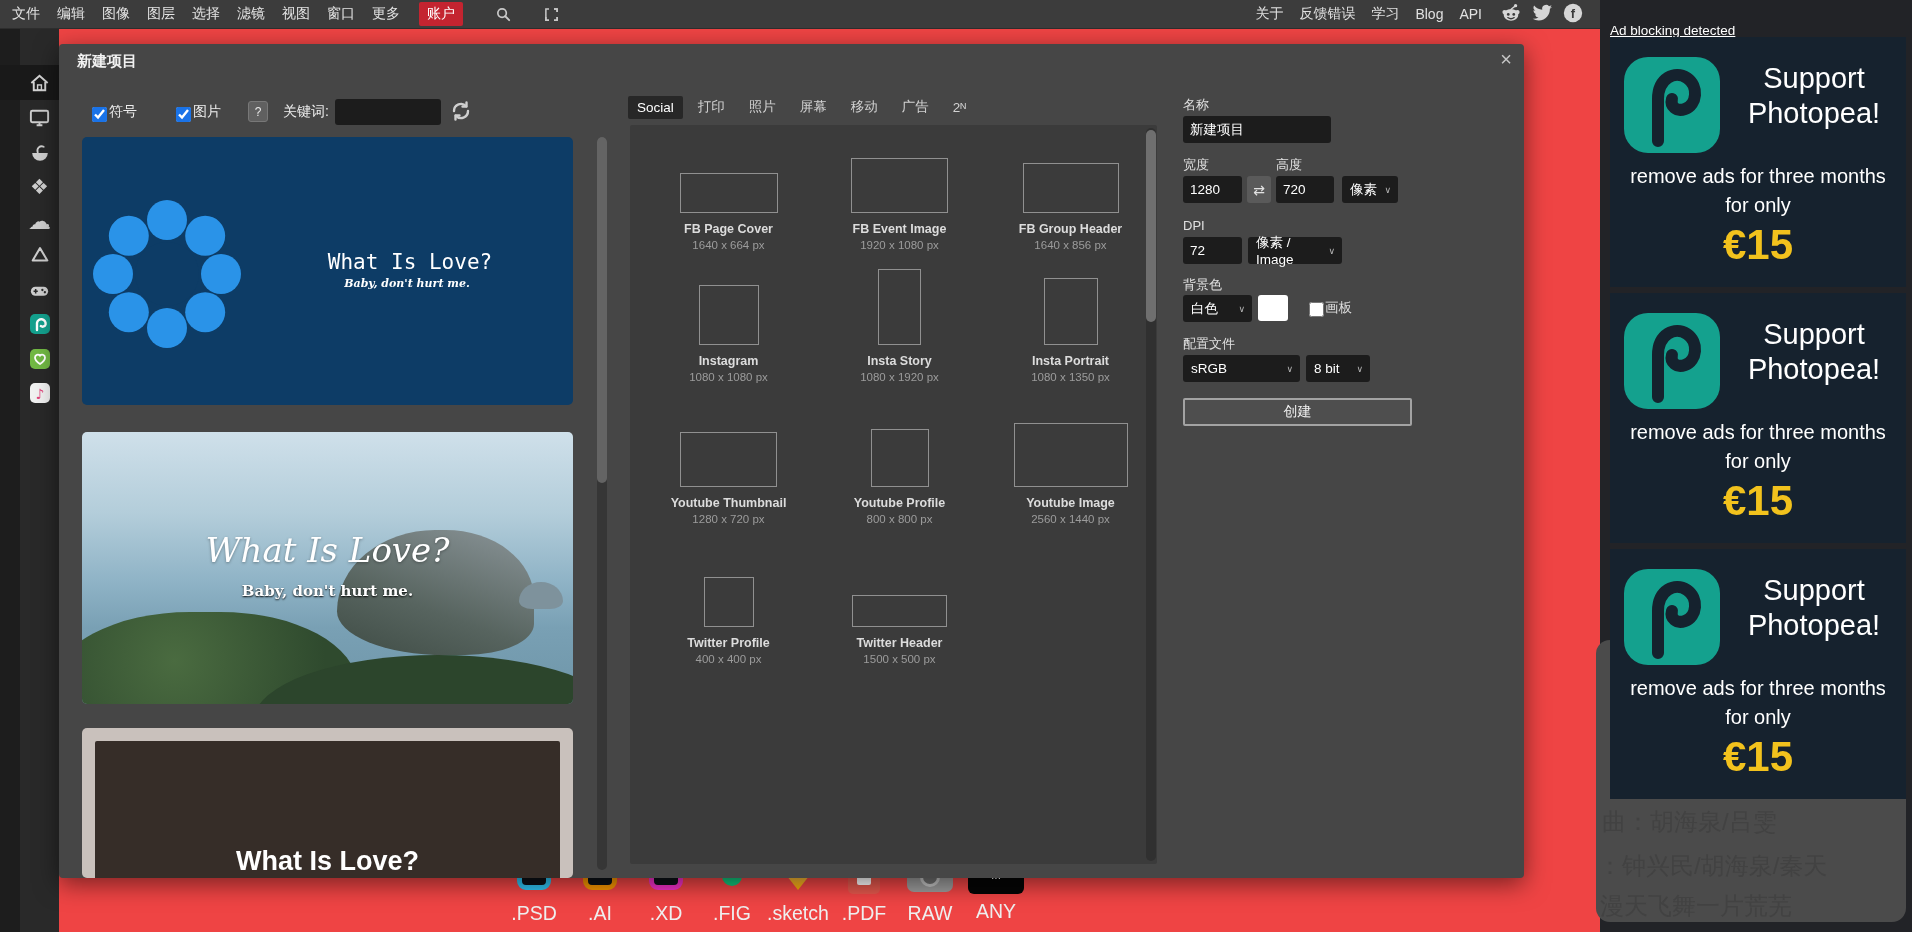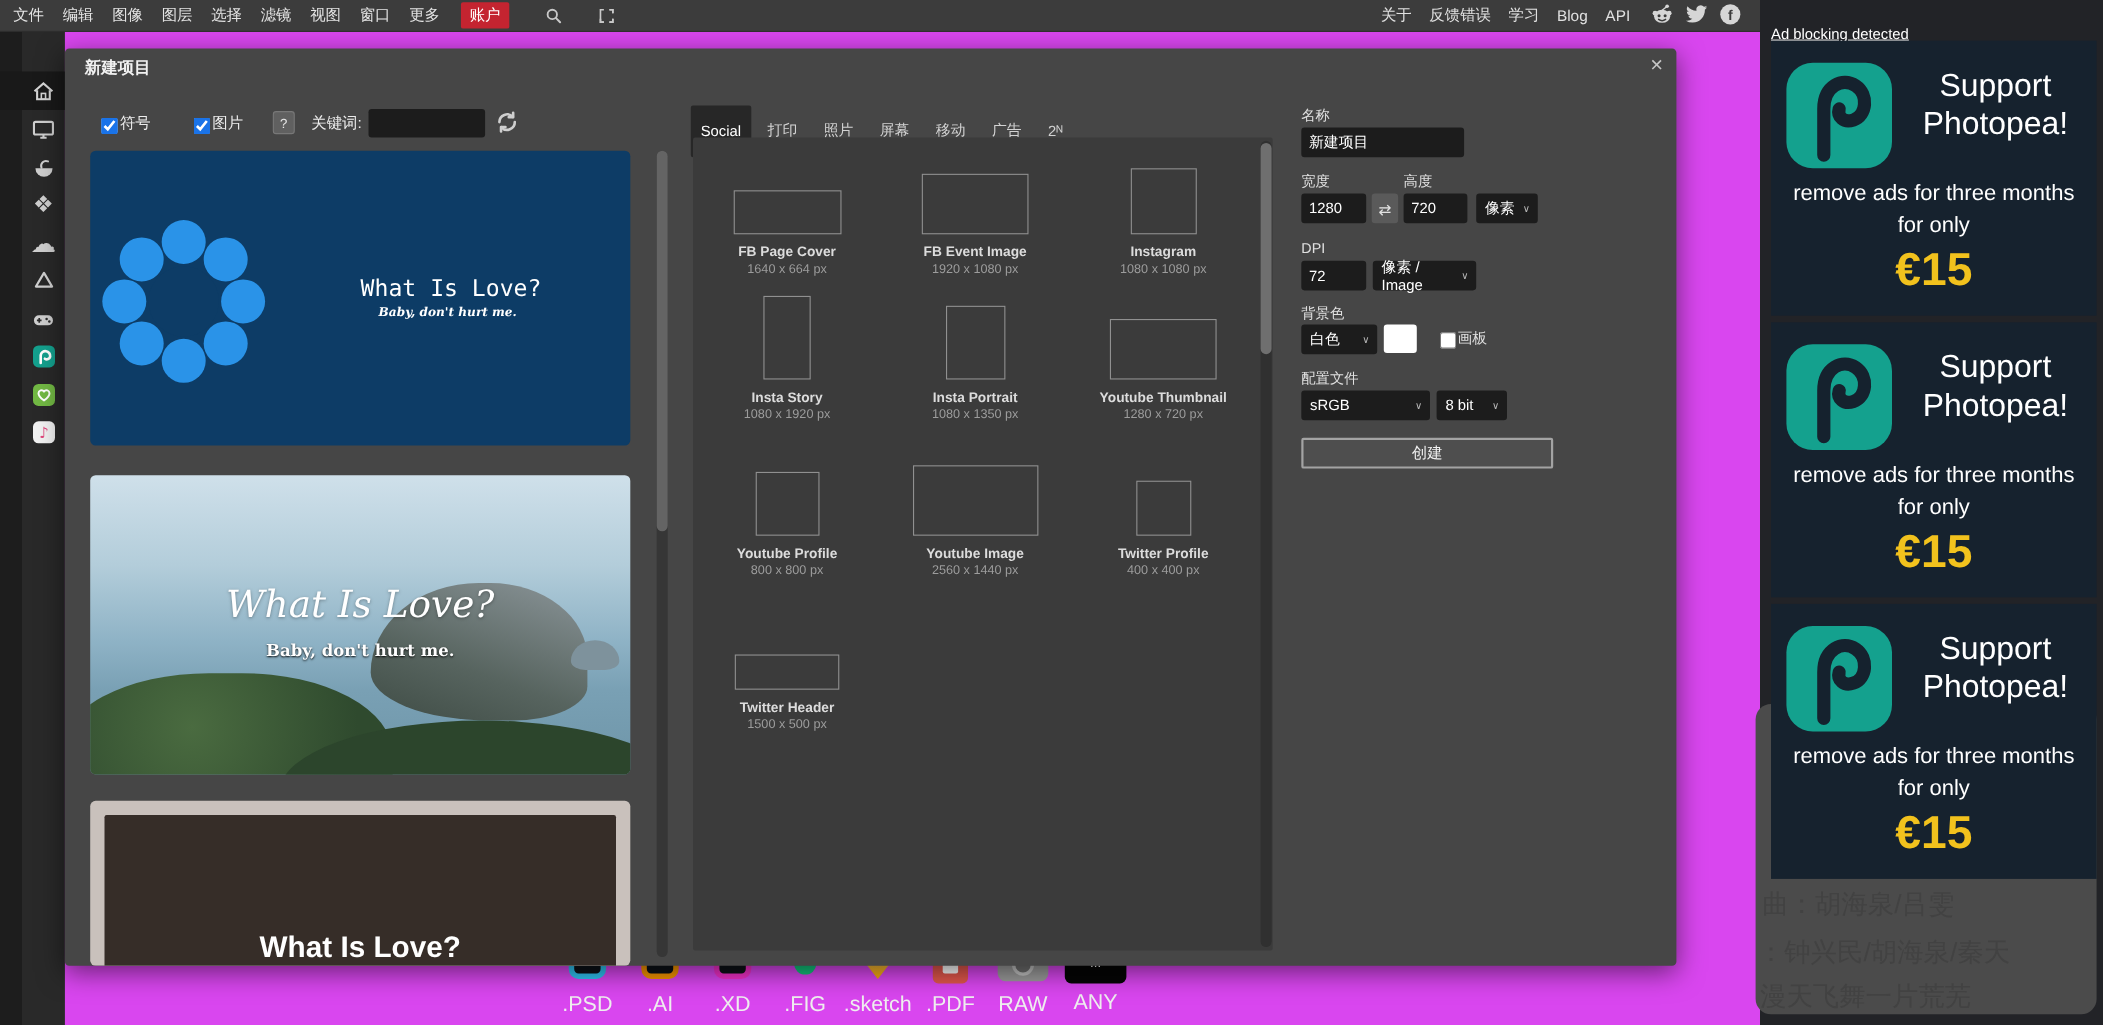--- a/index.html
+++ b/index.html
@@ -1,16 +1,16 @@
 <!DOCTYPE html>
 <html style="--red: #c42430; --ad-bg: #16222e; --ad-price: #f2c21d; --card1-bg: #0d3c66; --card1-accent: #2a93e8;"><head>
 <meta charset="utf-8">
 <style>
   html,body{margin:0;padding:0;background:#1b1b1b}
-  #stage{position:relative;width:1912px;height:932px;background:#d946ef;overflow:hidden;
+  #stage{position:relative;width:1912px;height:932px;background:#ef4444;overflow:hidden;
          font-family:"Liberation Sans",sans-serif;color:#e6e6e6}
   
   #topbar{position:absolute;left:0;top:0;width:1600px;height:28px;background:#3c3c3c;
           border-bottom:1px solid #2d2d2d;display:flex;align-items:center;z-index:7}
   .menu-left{display:flex;align-items:center;gap:17px;padding-left:12px;font-size:14px;color:#e4e4e4}
   .menu-left .mitem{cursor:default;white-space:nowrap}
   .account-btn{background:var(--red,#c42430);color:#fff;padding:3px 8px;border-radius:2px;margin-left:2px;font-size:14px}
   .tb-icon{margin-left:15px;display:flex;align-items:center}
   .menu-right{position:absolute;right:16px;top:0;height:28px;display:flex;align-items:center;gap:16px;font-size:14px;color:#e0e0e0}
   .menu-right .soc{display:flex;align-items:center;gap:9px;margin-left:2px}
@@ -53,24 +53,24 @@
             font-style:italic;font-size:34px;color:#fff;text-shadow:0 1px 3px rgba(0,0,0,.35)}
   .c2-sub{position:absolute;left:0;top:150px;width:100%;text-align:center;font-family:"DejaVu Serif",serif;
           font-weight:bold;font-size:15px;color:#fff;text-shadow:0 1px 2px #000}
   #card3{top:684px;height:150px;background:#c9c1bc}
   .c3-inner{position:absolute;left:13px;top:13px;right:13px;height:220px;background:#362d28;border-radius:2px}
   .c3-title{position:absolute;left:0;top:105px;width:100%;text-align:center;font-size:27px;font-weight:bold;color:#fff}
   .vscroll{position:absolute;border-radius:5px;background:#363636}
   .vthumb{position:absolute;left:0;width:100%;background:#646464;border-radius:5px}
   
   #tabs{position:absolute;left:569px;top:50px;display:flex;gap:6px;font-size:13.5px;color:#d2d2d2;align-items:center}
-  .tab{padding:16px 9px;white-space:nowrap}
+  .tab{padding:4px 9px;white-space:nowrap}
   .tab.active{background:#272727;border-radius:2px;color:#fff}
   #tpanel{position:absolute;left:571px;top:81px;width:527px;height:739px;background:#3b3b3b;border-radius:2px}
-  #tgrid{position:absolute;left:0;top:0;width:514px;padding-top:14px;display:grid;
+  #tgrid{position:absolute;left:13px;top:0;width:514px;padding-top:14px;display:grid;
          grid-template-columns:171px 171px 171px;grid-template-rows:112px 132px 142px 140px;justify-items:center}
   .tcell{display:flex;flex-direction:column;align-items:center;justify-content:flex-end;width:100%}
   .tbox{border:1px solid #909090;box-sizing:border-box}
   .tname{margin-top:9px;font-size:12.5px;font-weight:bold;color:#dcdcdc}
   .tsize{margin-top:3px;font-size:11.5px;color:#9c9c9c}
   #tscroll{position:absolute;right:1px;top:3px;width:10px;height:733px;background:#303030;border-radius:5px}
   #tscroll .vthumb{top:2px;height:192px;background:#6f6f6f}
   
   .s-label{position:absolute;font-size:13px;color:#e0e0e0}
   .s-input{position:absolute;background:#1c1c1c;border:none;border-radius:3px;color:#fff;font-size:13.5px;
@@ -315,20 +315,25 @@
             <div class="tbox" style="width: 98px; height: 40px;"></div>
             <div class="tname">FB Page Cover</div>
             <div class="tsize">1640 x 664 px</div>
           </div>
           <div class="tcell">
             <div class="tbox" style="width: 97px; height: 55px;"></div>
             <div class="tname">FB Event Image</div>
             <div class="tsize">1920 x 1080 px</div>
           </div>
           <div class="tcell">
+            <div class="tbox" style="width: 96px; height: 50px;"></div>
+            <div class="tname">FB Group Header</div>
+            <div class="tsize">1640 x 856 px</div>
+          </div>
+          <div class="tcell">
             <div class="tbox" style="width: 60px; height: 60px;"></div>
             <div class="tname">Instagram</div>
             <div class="tsize">1080 x 1080 px</div>
           </div>
           <div class="tcell">
             <div class="tbox" style="width: 43px; height: 76px;"></div>
             <div class="tname">Insta Story</div>
             <div class="tsize">1080 x 1920 px</div>
           </div>
           <div class="tcell">

